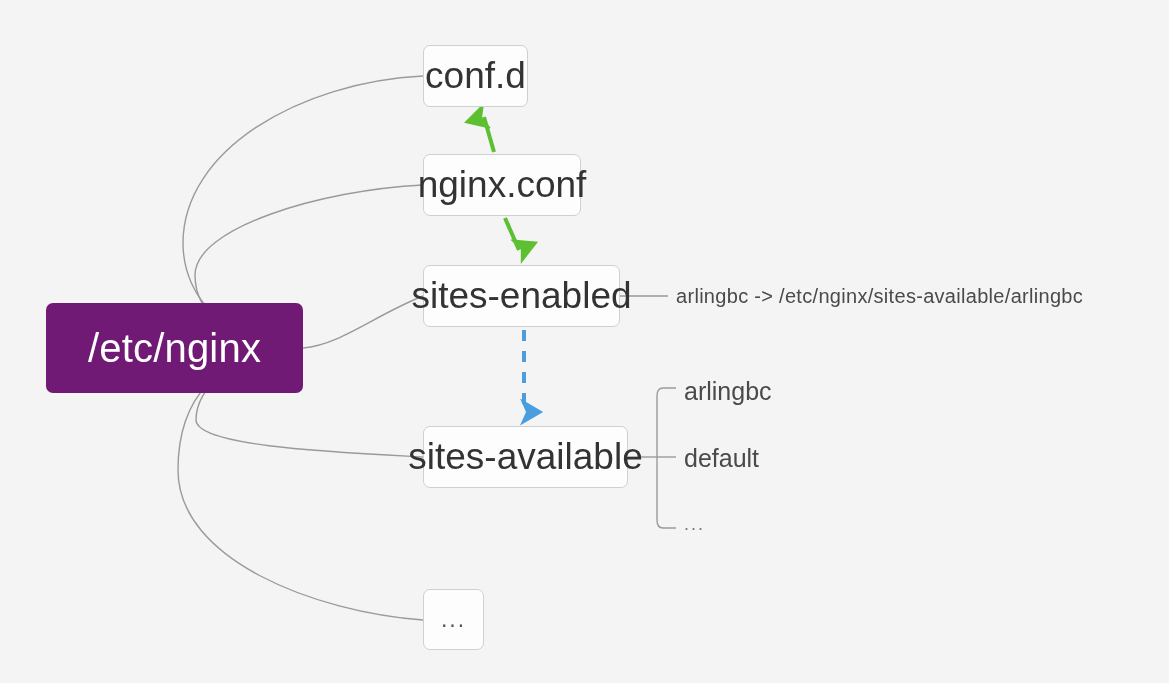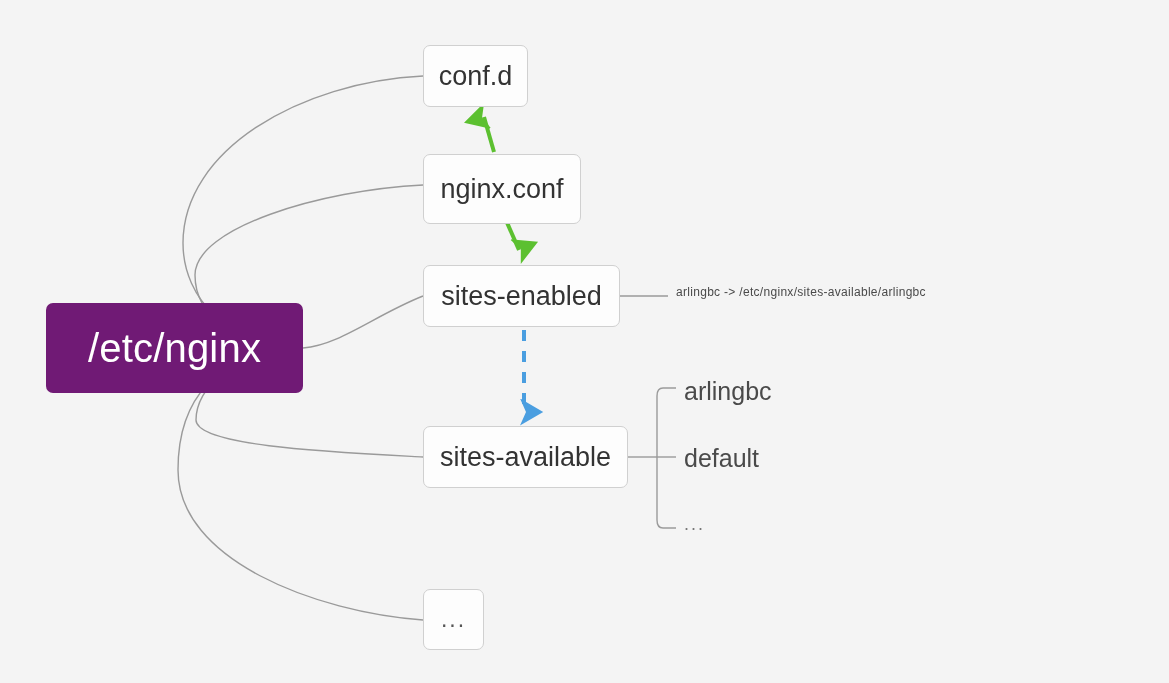--- a/index.html
+++ b/index.html
@@ -38,34 +38,34 @@
   }
   .node-root {
     background: #701a75;
     border: none;
     border-radius: 7px;
     color: #ffffff;
     font-size: 40px;
     letter-spacing: 0.2px;
   }
   .node-box {
-    font-size: 27px;
+    font-size: 37px;
   }
   .node-dots {
     font-size: 23px;
     color: #555555;
     letter-spacing: 2px;
   }
   .leaf-text {
     position: absolute;
     color: #4a4a4a;
     white-space: nowrap;
   }
   .leaf-symlink {
-    font-size: 12px;
+    font-size: 20px;
     letter-spacing: 0.3px;
   }
   .leaf-item {
     font-size: 25px;
   }
   .leaf-ellipsis {
     font-size: 18px;
     color: #777777;
     letter-spacing: 2px;
   }
@@ -114,21 +114,21 @@
   </svg>
 
   <div class="node node-root" style="left:46px; top:303px; width:257px; height:90px;">
     <span>/etc/nginx</span>
   </div>
 
   <div class="node node-box" style="left:423px; top:45px; width:105px; height:62px;">
     <span>conf.d</span>
   </div>
 
-  <div class="node node-box" style="left:423px; top:154px; width:158px; height:70px;">
+  <div class="node node-box" style="left:423px; top:154px; width:158px; height:62px;">
     <span>nginx.conf</span>
   </div>
 
   <div class="node node-box" style="left:423px; top:265px; width:197px; height:62px;">
     <span>sites-enabled</span>
   </div>
 
   <div class="node node-box" style="left:423px; top:426px; width:205px; height:62px;">
     <span>sites-available</span>
   </div>

